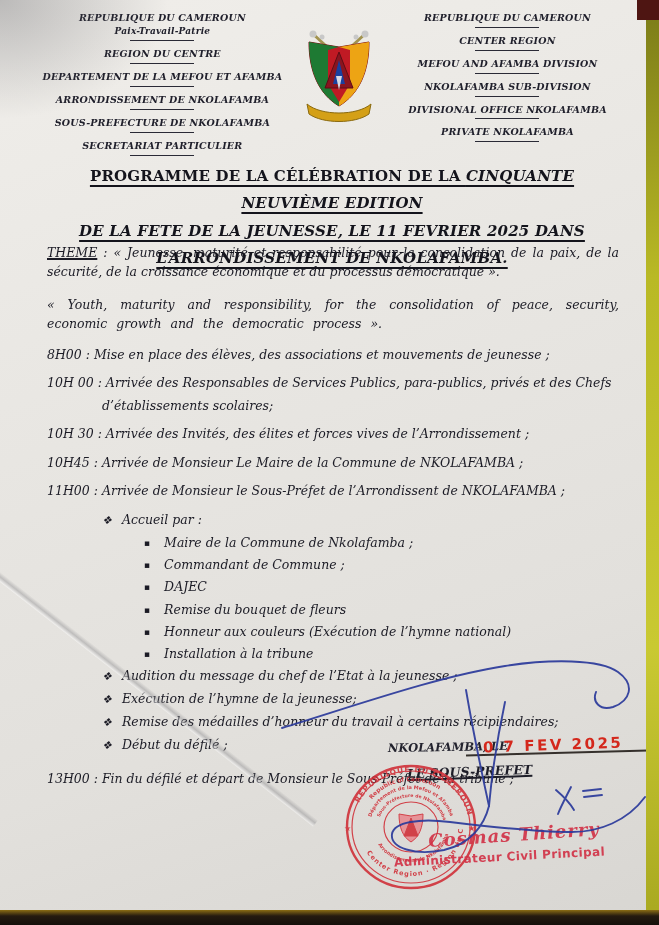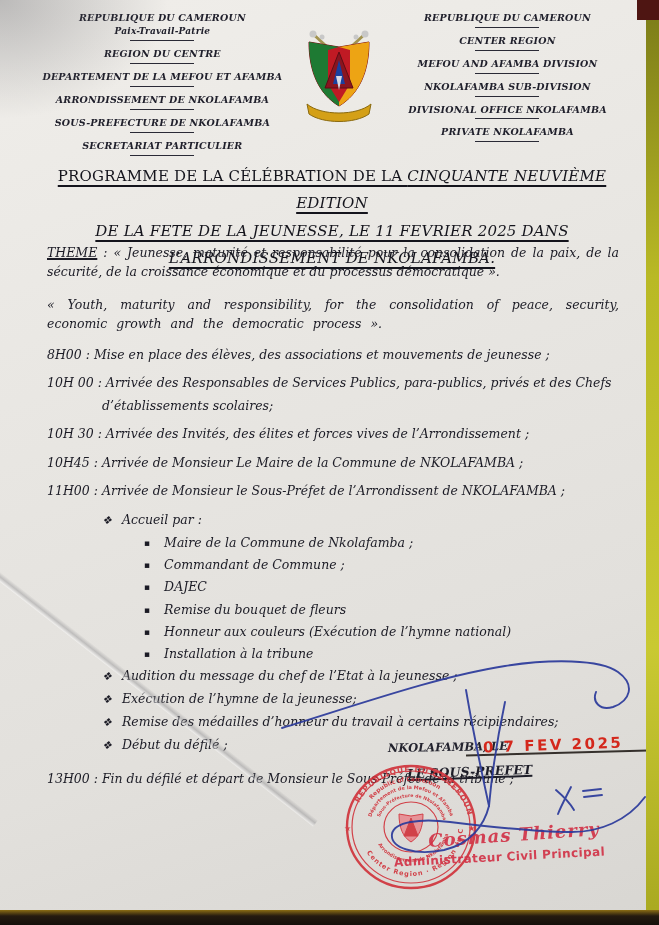--- a/index.html
+++ b/index.html
@@ -20,21 +20,21 @@
   .header{position:absolute;left:30px;top:12px;width:600px;display:flex;color:#20202c;}
   .hcol{font-weight:bold;font-style:italic;text-align:center;}
   .hcol-left{width:270px;font-size:9.5px;}
   .hcol-right{width:250px;font-size:9.5px;margin-left:auto;}
   .harms{width:92px;padding-top:14px;}
   .hitem{margin-bottom:2px;letter-spacing:.2px;line-height:1.25;}
   .hmotto{font-size:9px;}
   .hrule{width:64px;border-top:1.7px solid #2a2a36;margin:3px auto 7px;}
   
   .title{position:absolute;left:48px;top:163px;width:568px;text-align:center;
-    font-weight:normal;font-size:15px;color:#14141c;line-height:1.82;letter-spacing:.2px;}
+    font-weight:bold;font-size:15px;color:#14141c;line-height:1.82;letter-spacing:.2px;}
   .title .tline{text-decoration:underline;text-decoration-thickness:1.6px;text-underline-offset:4px;}
   .t-it{font-style:italic;}
   
   .bodytext{position:absolute;left:47px;top:243px;width:572px;color:#1b1b25;
     font-weight:normal;font-style:italic;font-size:12.5px;}
   .para{text-align:justify;line-height:1.55;margin-bottom:13px;}
   .theme-label{text-decoration:underline;text-decoration-thickness:1.5px;font-style:italic;}
   .para-en{word-spacing:5px;}
   .sched{margin:0 0 12px 0;line-height:1.3;}
   .sched .cont{margin-left:55px;margin-top:7px;}

